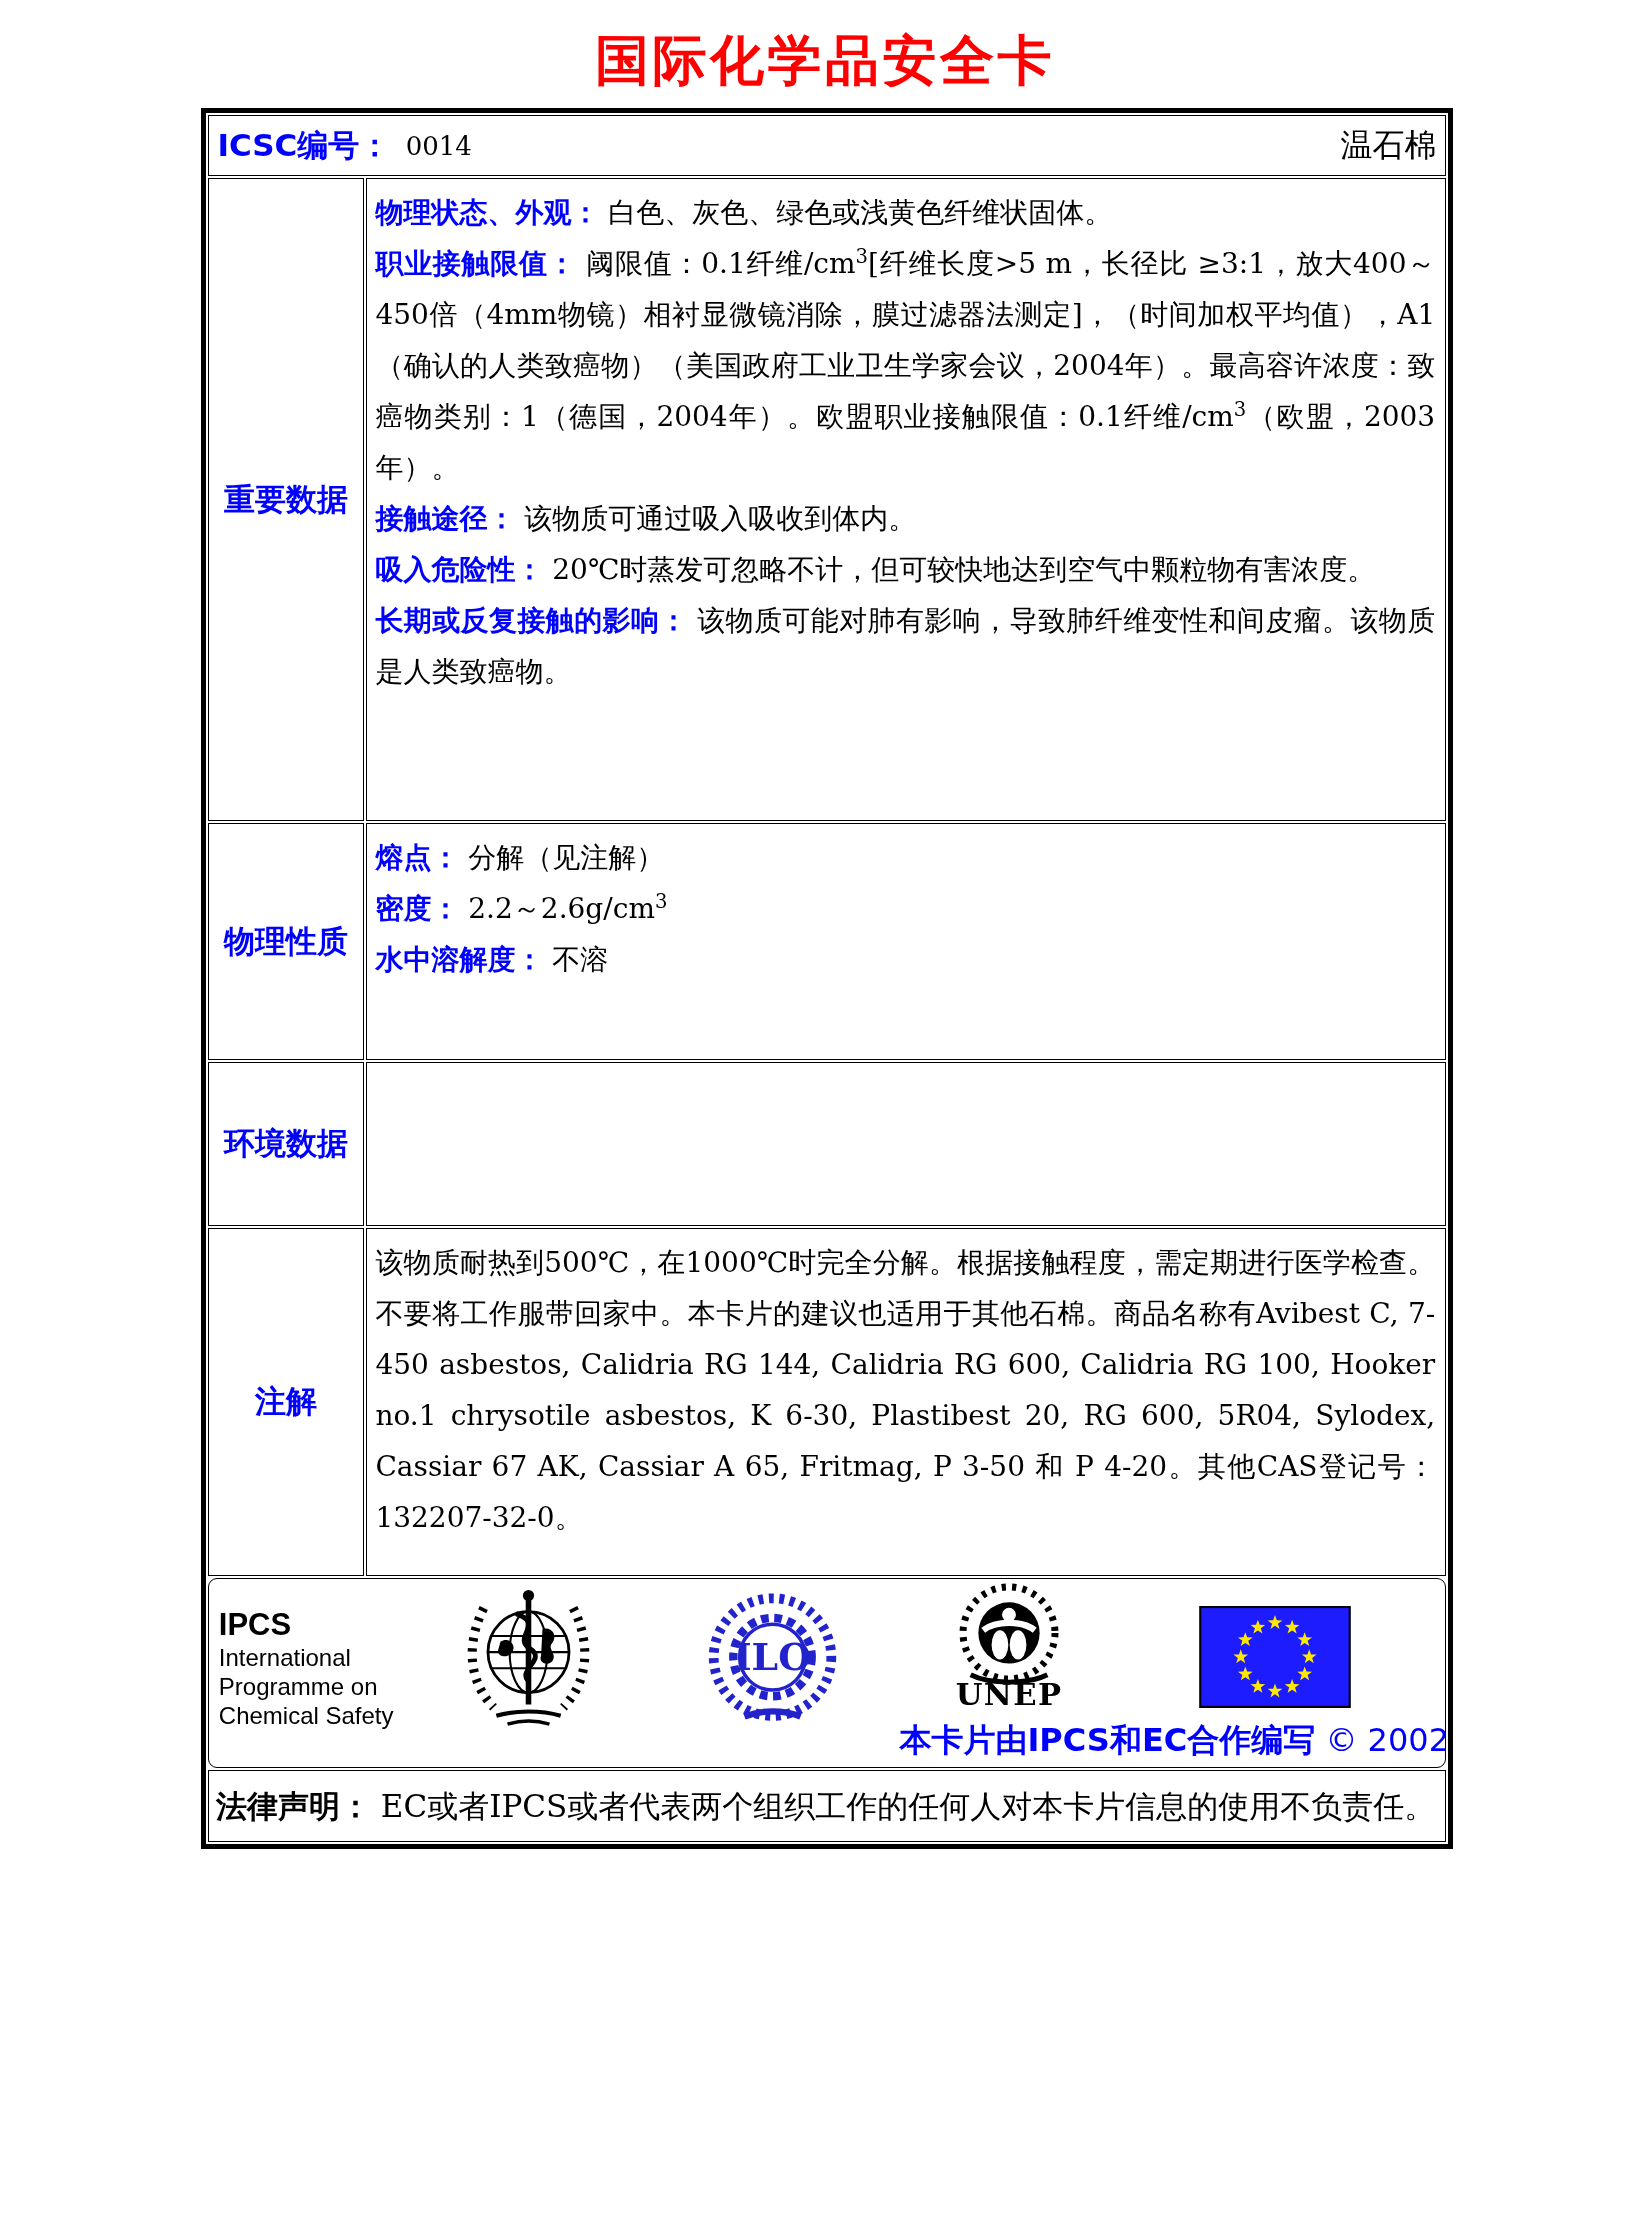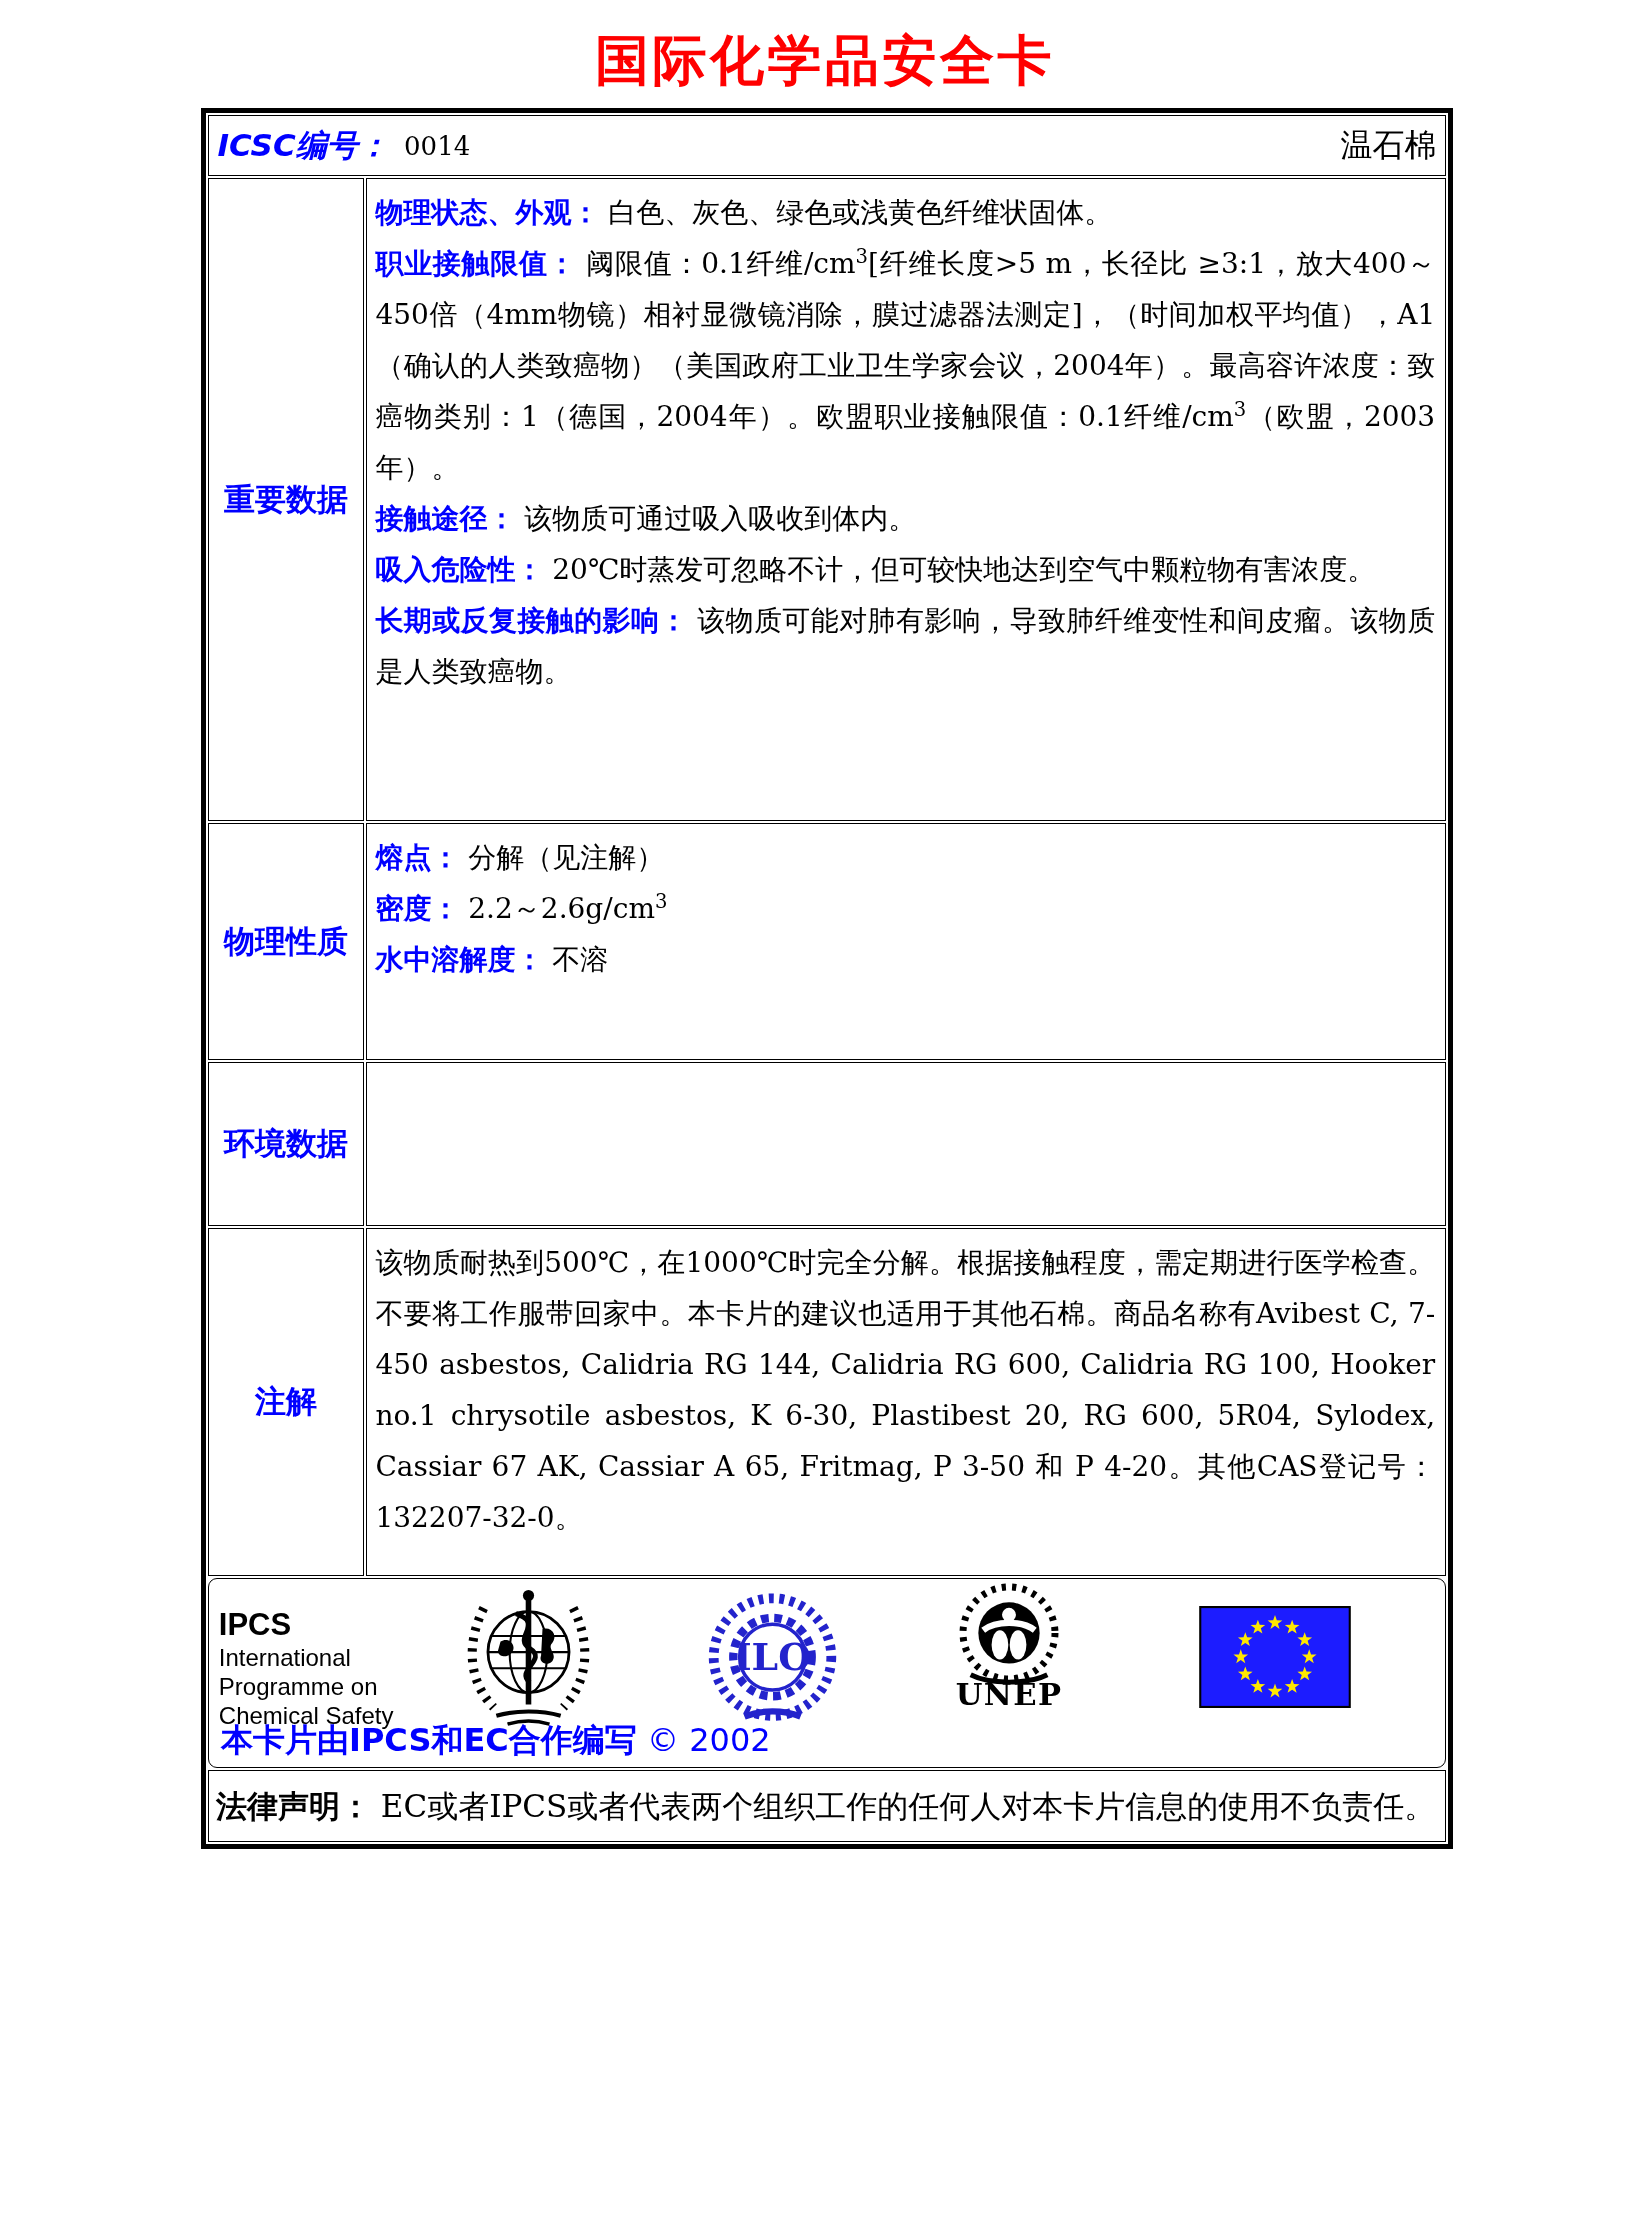--- a/index.html
+++ b/index.html
@@ -31,21 +31,21 @@
     width:1252px;
     border:5.6px solid #000;
     border-collapse:separate;
     border-spacing:2.1px;
     table-layout:fixed;
   }
   td{border:1.4px solid #000;background:#fff;vertical-align:top;}
   td.hdr{height:61px;vertical-align:middle;}
   .hdr-inner{display:flex;align-items:center;justify-content:space-between;padding:0 8.4px;}
   .hdr-left{display:flex;align-items:center;gap:15.4px;}
-  .icsc-label{color:var(--accent-blue);font-weight:bold;font-size:31px;font-family:"DejaVu Sans", sans-serif;font-style:italic;}
+  .icsc-label{color:var(--accent-blue);font-weight:bold;font-size:31px;font-family:"DejaVu Sans", sans-serif;}
   .icsc-number{font-size:26px;color:#000;}
   .substance{font-size:32px;color:#000;}
   td.side-label{
     vertical-align:middle;text-align:center;
     color:var(--accent-blue);font-weight:bold;font-size:31px;
     font-family:"DejaVu Sans", sans-serif;
   }
   td.content{
     padding:8.4px 9.8px 7px 8.4px;
     font-size:28px;line-height:51px;
@@ -58,22 +58,22 @@
   td.logos-cell{position:relative;height:190px;overflow:hidden;border-radius:9px;}
   .ipcs-block{position:absolute;left:9.8px;top:28px;font-family:"Liberation Sans", sans-serif;}
   .ipcs-name{font-size:31px;font-weight:bold;color:#000;line-height:36px;}
   .ipcs-line{font-size:24px;color:#000000;line-height:29px;}
   .logo{position:absolute;}
   .who-logo{left:251px;top:8.4px;}
   .ilo-logo{left:497px;top:12.6px;}
   .unep-logo{left:742px;top:1.4px;}
   .eu-flag{left:990px;top:26.5px;}
   .caption{
-    position:absolute;left:12px;bottom:4.2px;width:100%;
-    text-align:left;font-size:32px;
+    position:absolute;left:4px;bottom:4.2px;width:100%;
+    text-align:right;font-size:32px;
     color:var(--accent-blue);
   }
   .caption .cb{font-weight:bold;font-family:"DejaVu Sans", sans-serif;}
   .caption .cn{font-weight:normal;font-family:"DejaVu Sans", sans-serif;}
   td.legal-cell{height:64px;padding:16px 7px;font-size:31px;line-height:38px;}
   .legal-cell .bb{font-weight:bold;color:#000;font-family:"DejaVu Sans", sans-serif;}
   .legal-cell .n{color:#000;}
   svg text{font-family:"DejaVu Serif", serif;}
 </style>
 </head>

